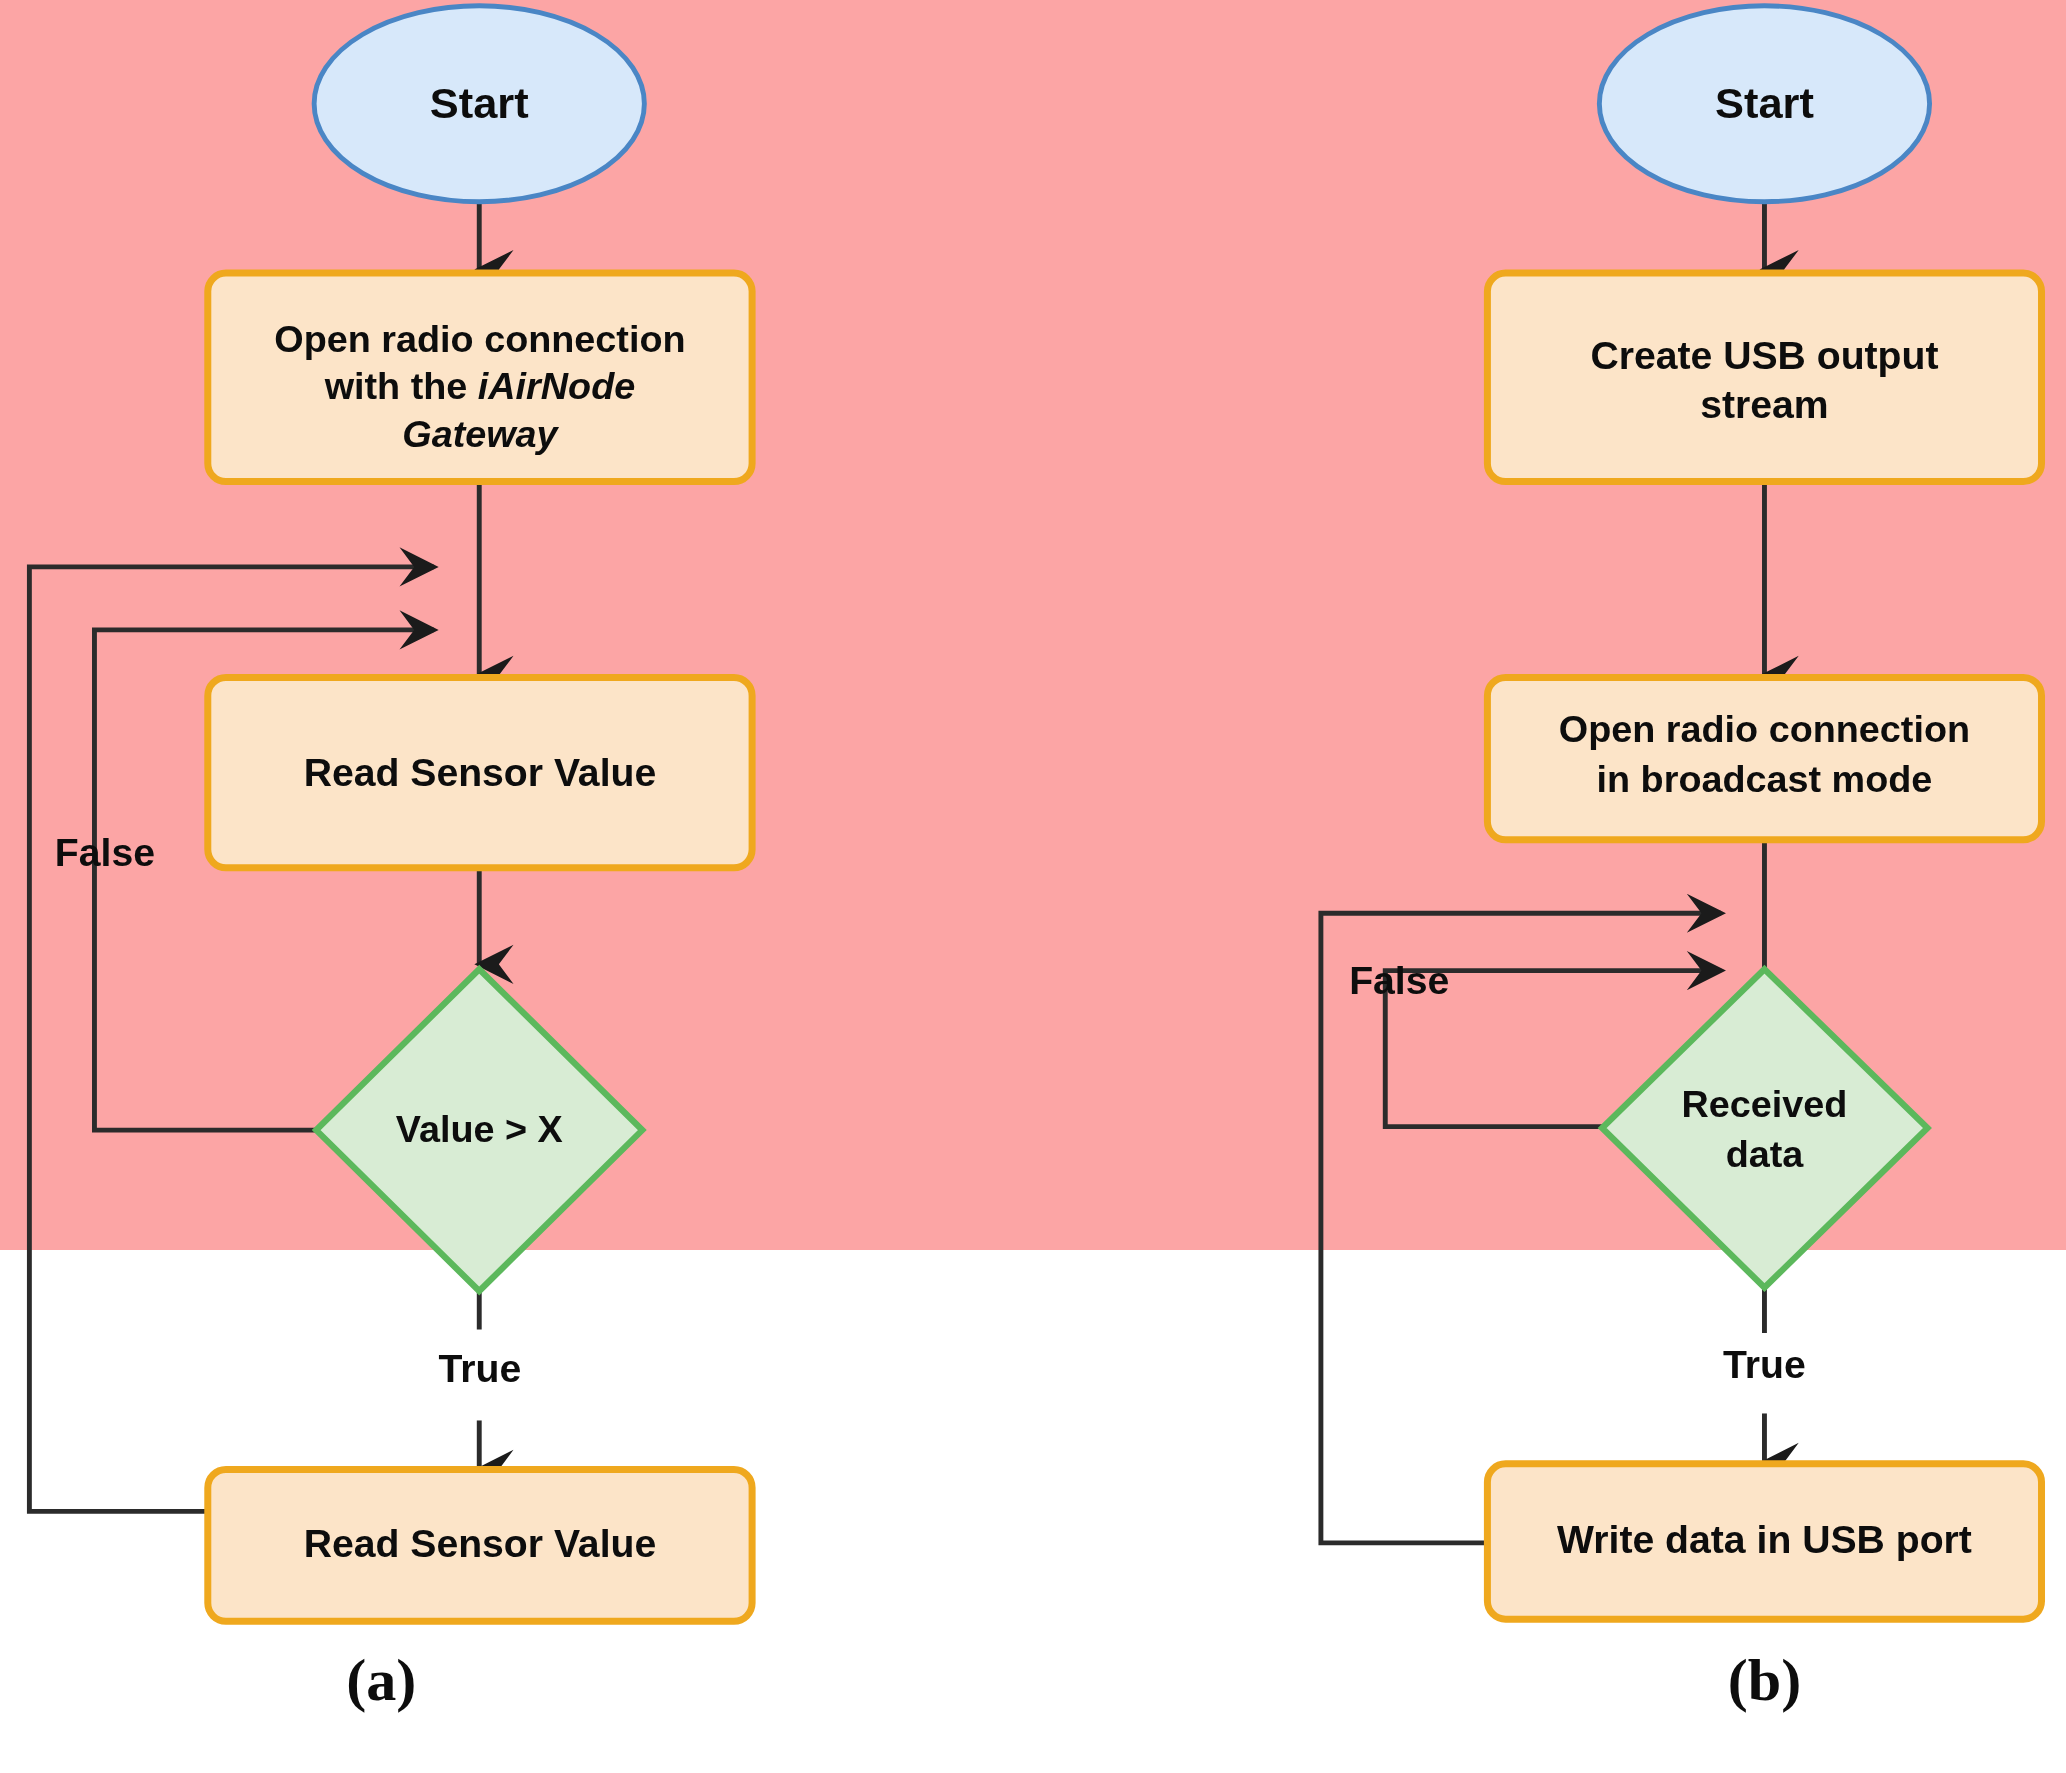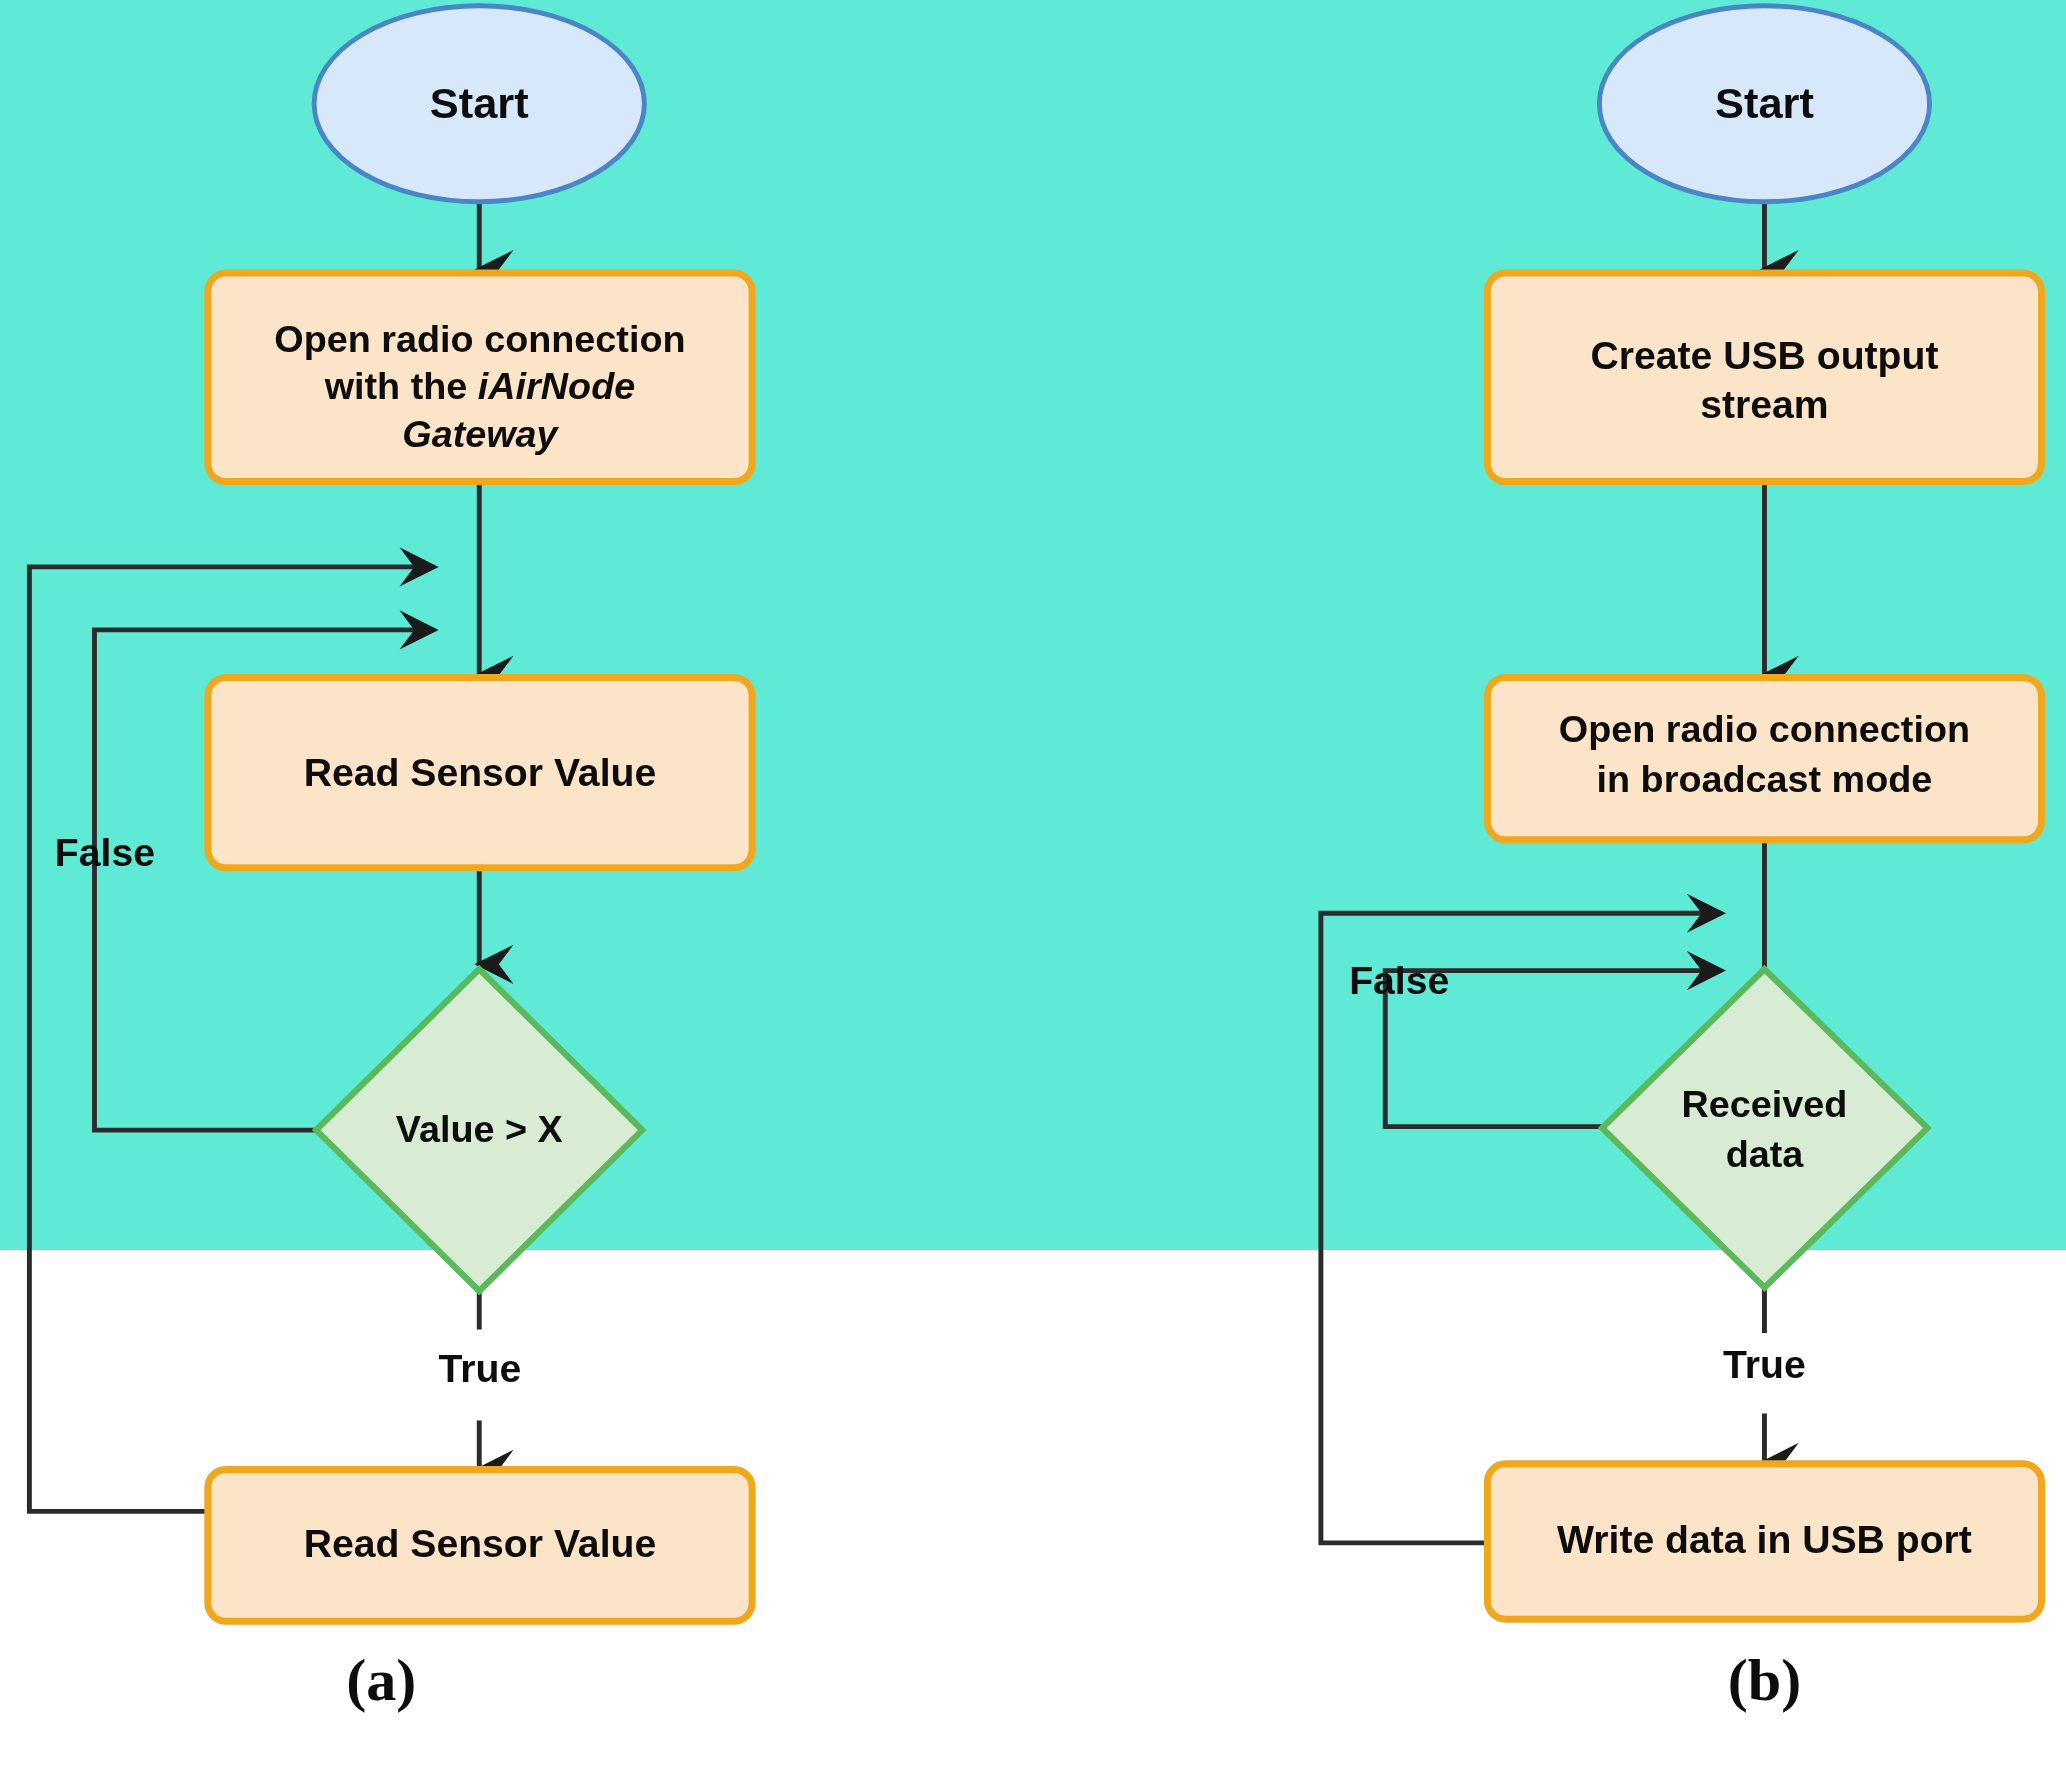--- a/index.html
+++ b/index.html
@@ -10,21 +10,21 @@
   body {
     width: 2066px;
     height: 1774px;
     font-family: "Liberation Sans", sans-serif;
     overflow: hidden;
   }
   #root {
     position: relative;
     width: 2066px;
     height: 1250px;
-    background: #5eead4;
+    background: #fca5a5;
   }
   svg.flow {
     position: absolute;
     top: 0;
     left: 0;
     width: 2066px;
     height: 1774px;
   }
   .node-text {
     font-family: "Liberation Sans", sans-serif;

